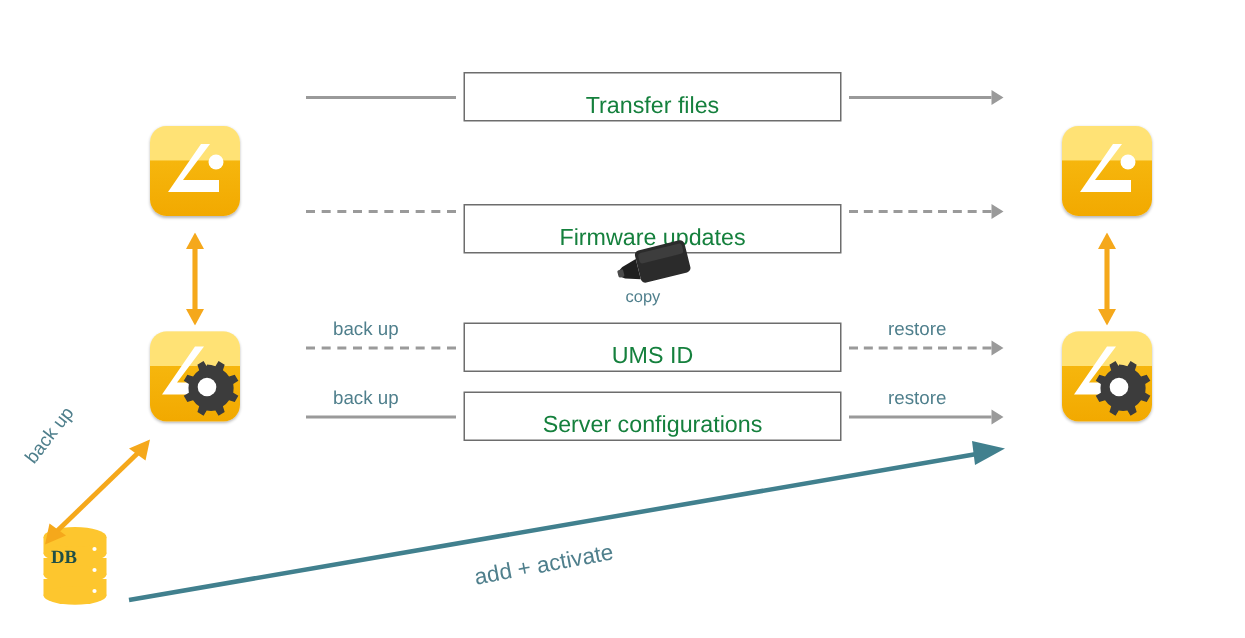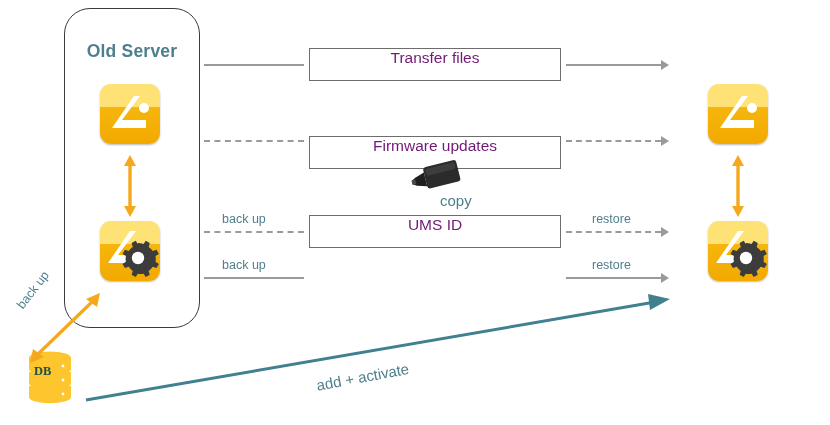--- a/index.html
+++ b/index.html
@@ -79,23 +79,23 @@
     text-align: center;
   }
 
   
   .flow-box {
     position: absolute;
     border: 1.1px solid #6d6d6d;
     background: #ffffff;
     box-sizing: border-box;
     display: flex;
-    align-items: flex-start;
+    align-items: flex-end;
     justify-content: center;
-    color: #701a75;
+    color: #15803d;
     font-size: 15.5px;
     white-space: nowrap;
   }
   #box-transfer { left: 309px; top: 48px;  width: 252px; height: 33px; }
   #box-firmware { left: 309px; top: 136px; width: 252px; height: 33px; }
   #box-ums      { left: 309px; top: 215px; width: 252px; height: 33px; }
   #box-config   { left: 309px; top: 261px; width: 252px; height: 33px; }
 
   
   .lead {
@@ -136,21 +136,21 @@
   .caption {
     position: absolute;
     font-size: 12.5px;
     color: #4f7f8c;
     white-space: nowrap;
   }
   #cap-backup-1  { left: 222px; top: 212px; }
   #cap-backup-2  { left: 222px; top: 258px; }
   #cap-restore-1 { left: 592px; top: 212px; }
   #cap-restore-2 { left: 592px; top: 258px; }
-  #cap-copy      { left: 440px; top: 192px; font-size: 15px; text-align: right; }
+  #cap-copy      { left: 417px; top: 192px; font-size: 11px; text-align: right; }
 
   
   #usb-stick { position: absolute; left: 405px; top: 160px; width: 60px; height: 32px; }
 
   
   .v-arrow { position: absolute; width: 16px; }
   #varrow-old { left: 122px; top: 155px; height: 62px; }
   #varrow-new { left: 730px; top: 155px; height: 62px; }
 
   
@@ -175,23 +175,20 @@
     transform: rotate(-10.5deg);
     transform-origin: left top;
     white-space: nowrap;
   }
 </style>
 </head>
 <body>
 
 <div id="stage">
 
-  <div class="server-panel" id="panel-old">
-    <div class="panel-title">Old Server</div>
-  </div>
 
   <div class="app-icon" id="icon-old-top">
     <div class="gloss"></div>
     <svg width="60" height="60" viewBox="0 0 60 60">
       <path d="M34 12 L40 12 L22 36 L46 36 L46 44 L12 44 Z" fill="#ffffff"></path>
       <circle cx="44" cy="24" r="5" fill="#ffffff"></circle>
     </svg>
   </div>
 
   <div class="app-icon" id="icon-old-bot">
@@ -238,20 +235,23 @@
   </svg>
 
   <div class="flow-box" id="box-transfer">
     <span>Transfer files</span>
   </div>
   <div class="flow-box" id="box-firmware">
     <span>Firmware updates</span>
   </div>
   <div class="flow-box" id="box-ums">
     <span>UMS ID</span>
+  </div>
+  <div class="flow-box" id="box-config">
+    <span>Server configurations</span>
   </div>
 
   <div class="lead solid" id="lead-l1"></div>
   <div class="lead dashed" id="lead-l2"></div>
   <div class="lead dashed" id="lead-l3"></div>
   <div class="lead solid" id="lead-l4"></div>
 
   <div class="lead solid" id="lead-r1"></div>
   <div class="lead dashed" id="lead-r2"></div>
   <div class="lead dashed" id="lead-r3"></div>

